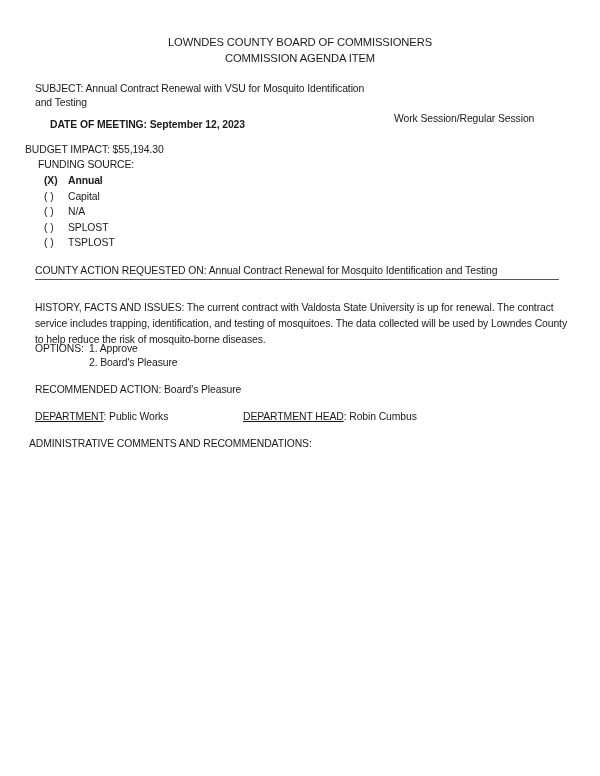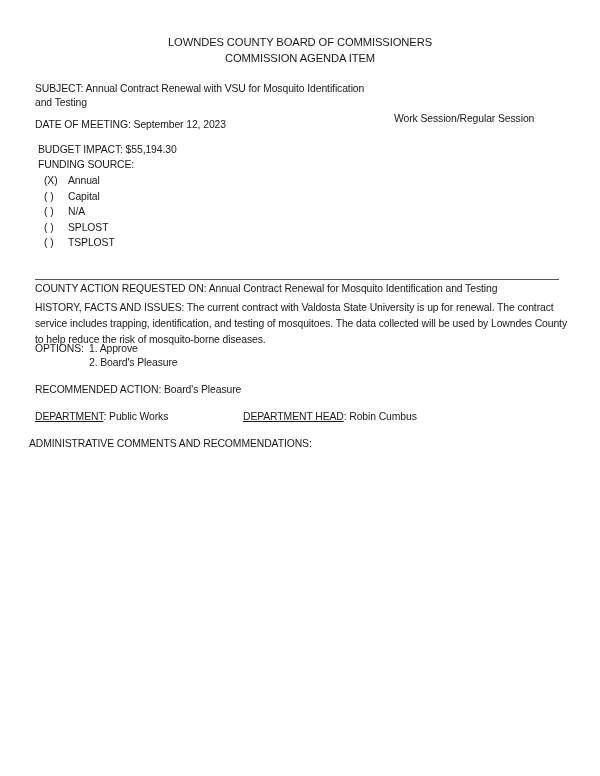--- a/index.html
+++ b/index.html
@@ -43,43 +43,43 @@
   </style>
 </head>
 <body>
 
 <div class="abs title" style="top:36px;">LOWNDES COUNTY BOARD OF COMMISSIONERS</div>
 <div class="abs title" style="top:52px;">COMMISSION AGENDA ITEM</div>
 
 <div class="abs" style="left:35px; top:83px;">SUBJECT: Annual Contract Renewal with VSU for Mosquito Identification</div>
 <div class="abs" style="left:35px; top:97px;">and Testing</div>
 
-<div class="abs" style="left:35px; top:119px;">DATE OF MEETING: September 12, 2023</div>
+<div class="abs" style="left:50px; top:119px;font-weight:bold;">DATE OF MEETING: September 12, 2023</div>
 <div class="abs" style="left:394px; top:113px;">Work Session/Regular Session</div>
 
-<div class="abs" style="left:38px; top:144px;">BUDGET IMPACT: $55,194.30</div>
+<div class="abs" style="left:25px; top:144px;">BUDGET IMPACT: $55,194.30</div>
 <div class="abs" style="left:38px; top:159px;">FUNDING SOURCE:</div>
 
-<div class="abs" style="left:44px; top:175px;">
+<div class="abs" style="left:44px; top:175px;font-weight:bold;">
   <span class="fund-mark">(X)</span><span>Annual</span>
 </div>
 <div class="abs" style="left:44px; top:191px;">
   <span class="fund-mark">( )</span><span>Capital</span>
 </div>
 <div class="abs" style="left:44px; top:206px;">
   <span class="fund-mark">( )</span><span>N/A</span>
 </div>
 <div class="abs" style="left:44px; top:222px;">
   <span class="fund-mark">( )</span><span>SPLOST</span>
 </div>
 <div class="abs" style="left:44px; top:237px;">
   <span class="fund-mark">( )</span><span>TSPLOST</span>
 </div>
 
-<div class="abs" style="left:35px; top:283px;">COUNTY ACTION REQUESTED ON: Annual Contract Renewal for Mosquito Identification and Testing</div>
+<div class="abs" style="left:35px; top:265px;">COUNTY ACTION REQUESTED ON: Annual Contract Renewal for Mosquito Identification and Testing</div>
 <div class="hr"></div>
 
 <div class="history">HISTORY, FACTS AND ISSUES: The current contract with Valdosta State University is up for renewal. The contract service includes trapping, identification, and testing of mosquitoes. The data collected will be used by Lowndes County to help reduce the risk of mosquito-borne diseases.</div>
 
 <div class="abs" style="left:35px; top:343px;">OPTIONS:</div>
 <div class="abs" style="left:89px; top:343px;">1. Approve</div>
 <div class="abs" style="left:89px; top:357px;">2. Board's Pleasure</div>
 
 <div class="abs" style="left:35px; top:384px;">RECOMMENDED ACTION: Board's Pleasure</div>
 

